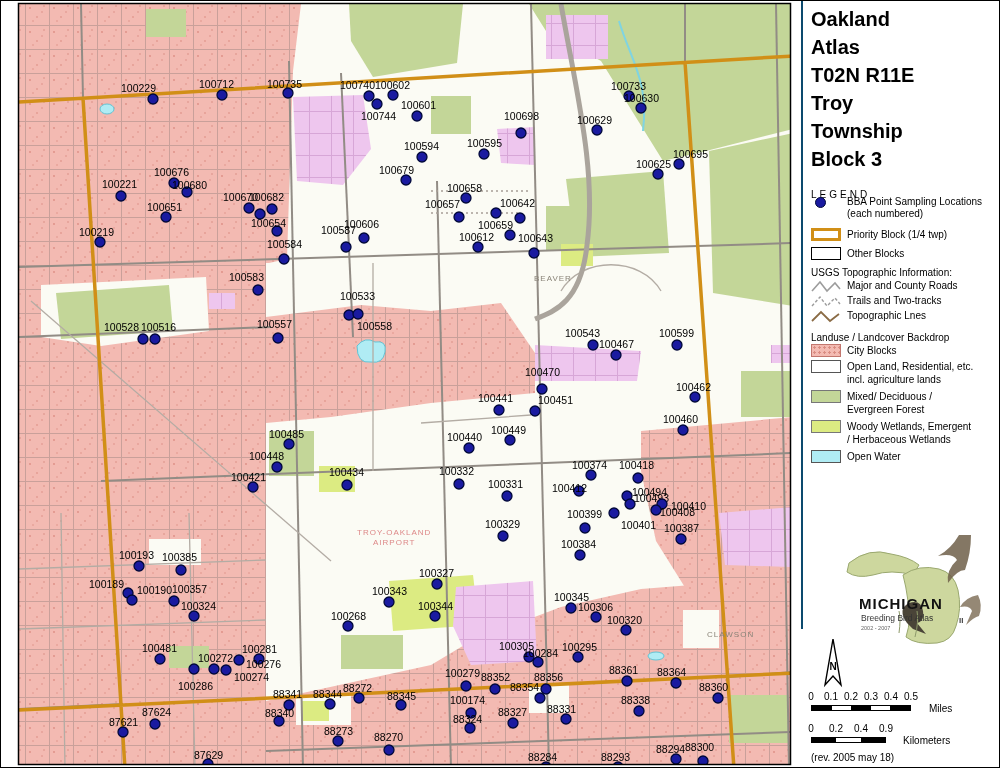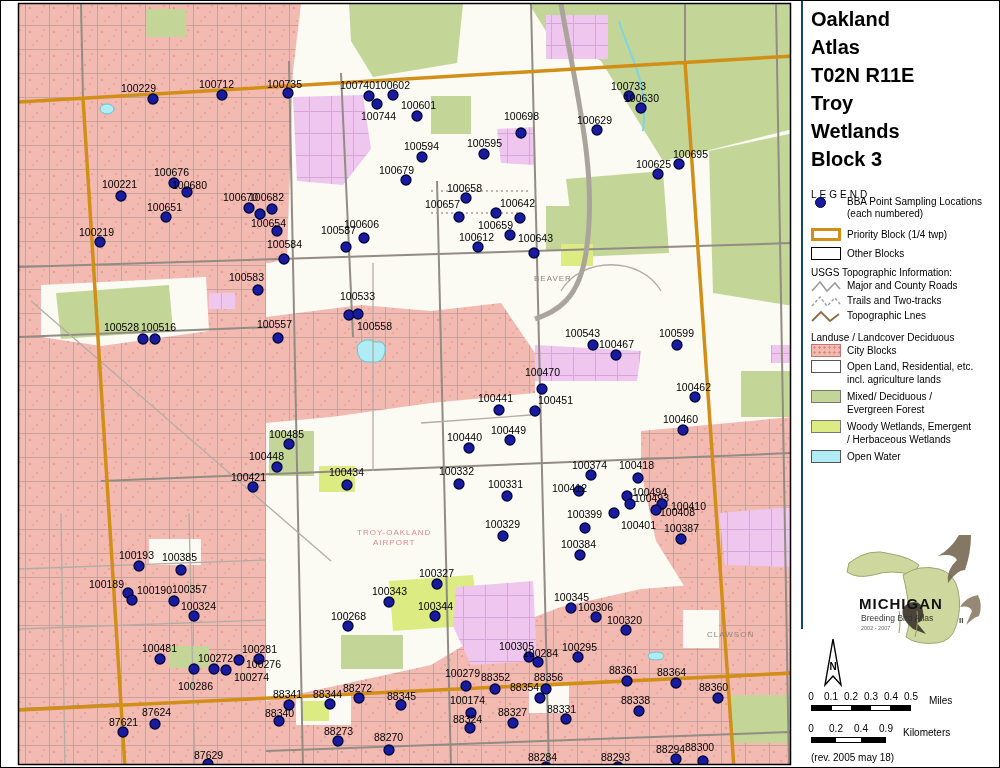--- a/index.html
+++ b/index.html
@@ -26,21 +26,21 @@
   .sw-other{border:1px solid #000;}
   .sw-city{border:1px solid #c2766e;background:#f3bab2;
      background-image:radial-gradient(#d98c82 1px,transparent 1.2px);background-size:5px 5px;}
   .sw-open{border:1px solid #555;}
   .sw-forest{border:1px solid #777;background:#c3d698;}
   .sw-wet{border:1px solid #777;background:#dcEB82;}
   .sw-water{border:1px solid #555;background:#b0ecf4;}
   .zig{position:absolute;left:0;top:0;}
   .scale{position:absolute;left:0;width:206px;height:24px;font-size:10px;color:#000;}
   .tick{position:absolute;top:0;transform:translateX(-50%);}
-  .unit{position:absolute;top:4px;}
+  .unit{position:absolute;top:12px;}
   .bar{position:absolute;top:14px;height:6px;border:1px solid #000;display:flex;}
   .bar i{flex:1;display:block;}
   .bar i:nth-child(odd){background:#000;}
   .bar i:nth-child(even){background:#fff;}
   .rev{position:absolute;left:8px;top:751px;font-size:10px;color:#000;}
   .north{position:absolute;left:16px;top:636px;}
   .logo{position:absolute;left:38px;top:532px;}
 </style>
 </head>
 <body>
@@ -406,21 +406,21 @@
     <rect x="17.5" y="2.5" width="772" height="761" fill="none" stroke="#000" stroke-width="1.5"></rect>
   </svg>
 
   <div class="panel">
 
     <div class="ttl">
       <div>Oakland</div>
       <div>Atlas</div>
       <div>T02N R11E</div>
       <div>Troy</div>
-      <div>Wetlands</div>
+      <div>Township</div>
       <div>Block 3</div>
     </div>
 
     <div class="legend-head">LEGEND</div>
 
     <div class="lg-row" style="top:195px;height:26px;">
       <span class="dot"></span>
       <span class="lg-text">BBA Point Sampling Locations</span>
       <span class="lg-text2">(each numbered)</span>
     </div>
@@ -449,21 +449,21 @@
         </svg>
       <span class="lg-text">Trails and Two-tracks</span>
     </div>
     <div class="lg-row" style="top:309px;">
       <svg class="zig" width="30" height="13">
         <polyline points="1,11 10,2 19,11 28,4" fill="none" stroke="#8a6b45" stroke-width="1.8"></polyline>
         </svg>
       <span class="lg-text">Topographic Lnes</span>
     </div>
 
-    <div class="lg-row" style="top:331px;">Landuse / Landcover Deciduous</div>
+    <div class="lg-row" style="top:331px;">Landuse / Landcover Backdrop</div>
 
     <div class="lg-row" style="top:343px;">
       <span class="swatch sw-city"></span>
       <span class="lg-text" style="top:1px">City Blocks</span>
     </div>
     <div class="lg-row" style="top:359px;">
       <span class="swatch sw-open"></span>
       <span class="lg-text" style="top:1px">Open Land, Residential, etc.</span>
       <span class="lg-text2" style="top:14px">incl. agriculture lands</span>
     </div>

